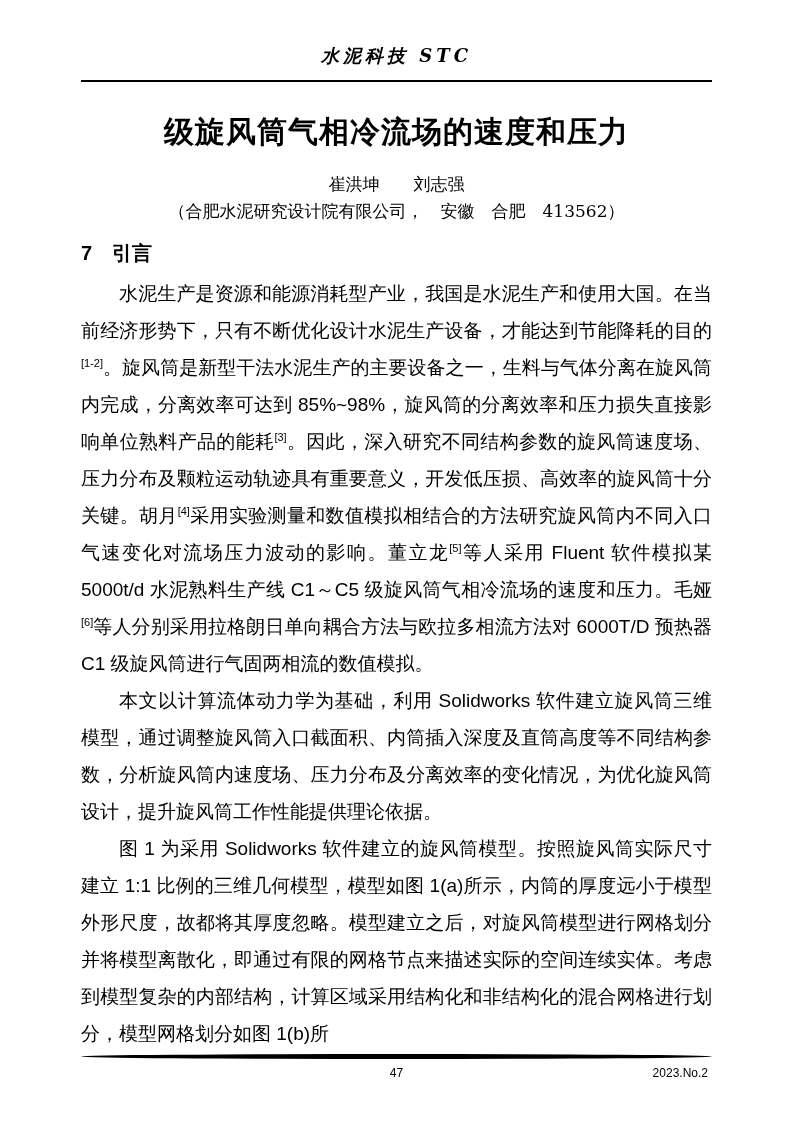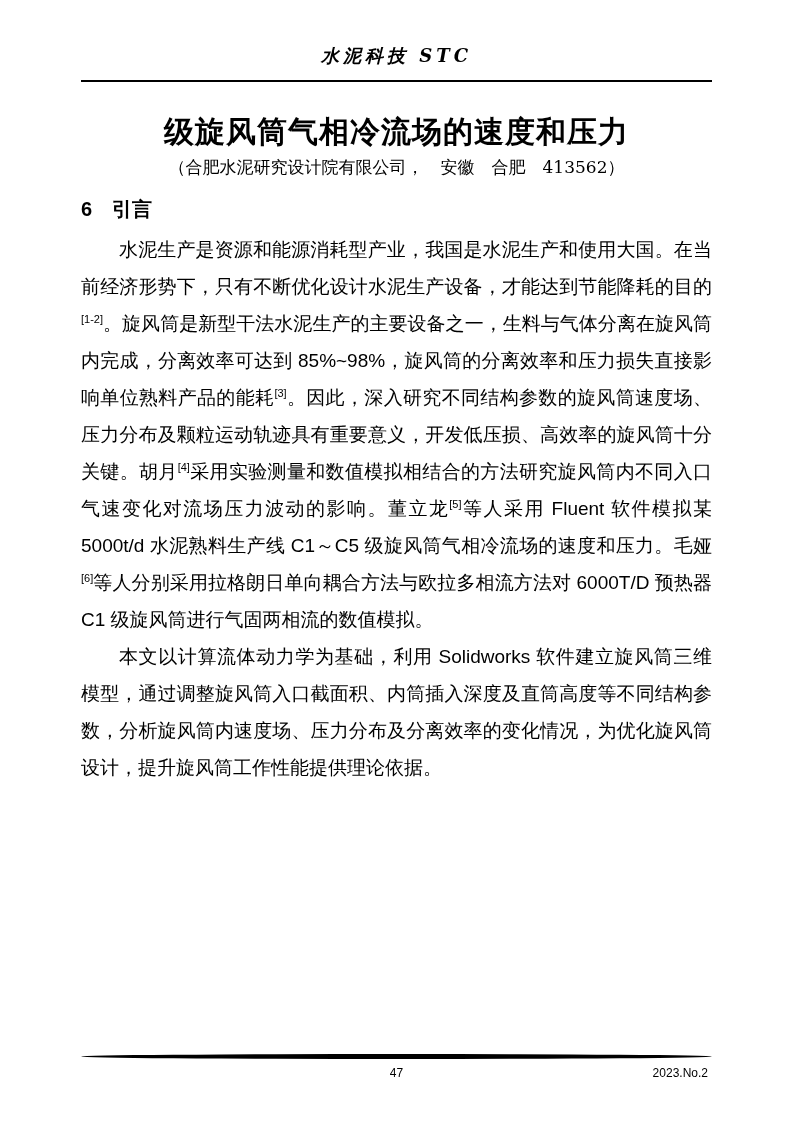--- a/index.html
+++ b/index.html
@@ -115,27 +115,29 @@
 
 <div class="page">
 
   <div class="header">
     <div class="journal">水泥科技 STC</div>
     <div class="header-rule"></div>
   </div>
 
   <h1 class="title">级旋风筒气相冷流场的速度和压力</h1>
 
+  <div class="authors">崔洪坤　　刘志强</div>
 
   <div class="affiliation">（合肥水泥研究设计院有限公司，　安徽　合肥　413562）</div>
 
   <main class="article-body" id="sections">
-      <h2 class="sec-heading">6　引言</h2>
+      <h2 class="sec-heading">7　引言</h2>
       <p class="para"><span>水泥生产是资源和能源消耗型产业，我国是水泥生产和使用大国。在当前经济形势下，只有不断优化设计水泥生产设备，才能达到节能降耗的目的</span><sup>[1-2]</sup><span>。旋风筒是新型干法水泥生产的主要设备之一，生料与气体分离在旋风筒内完成，分离效率可达到 85%~98%，旋风筒的分离效率和压力损失直接影响单位熟料产品的能耗</span><sup>[3]</sup><span>。因此，深入研究不同结构参数的旋风筒速度场、压力分布及颗粒运动轨迹具有重要意义，开发低压损、高效率的旋风筒十分关键。胡月</span><sup>[4]</sup><span>采用实验测量和数值模拟相结合的方法研究旋风筒内不同入口气速变化对流场压力波动的影响。董立龙</span><sup>[5]</sup><span>等人采用 Fluent 软件模拟某 5000t/d 水泥熟料生产线 C1～C5 级旋风筒气相冷流场的速度和压力。毛娅</span><sup>[6]</sup><span>等人分别采用拉格朗日单向耦合方法与欧拉多相流方法对 6000T/D 预热器 C1 级旋风筒进行气固两相流的数值模拟。</span></p>
       <p class="para"><span>本文以计算流体动力学为基础，利用 Solidworks 软件建立旋风筒三维模型，通过调整旋风筒入口截面积、内筒插入深度及直筒高度等不同结构参数，分析旋风筒内速度场、压力分布及分离效率的变化情况，为优化旋风筒设计，提升旋风筒工作性能提供理论依据。</span></p>
+      <p class="para"><span>图 1 为采用 Solidworks 软件建立的旋风筒模型。按照旋风筒实际尺寸建立 1:1 比例的三维几何模型，模型如图 1(a)所示，内筒的厚度远小于模型外形尺度，故都将其厚度忽略。模型建立之后，对旋风筒模型进行网格划分并将模型离散化，即通过有限的网格节点来描述实际的空间连续实体。考虑到模型复杂的内部结构，计算区域采用结构化和非结构化的混合网格进行划分，模型网格划分如图 1(b)所</span></p>
     </main>
 
   <div class="footer">
     <div class="footer-rule"></div>
     <div class="footer-row">
       <span class="page-num">47</span>
       <span class="issue">2023.No.2</span>
     </div>
   </div>
 

